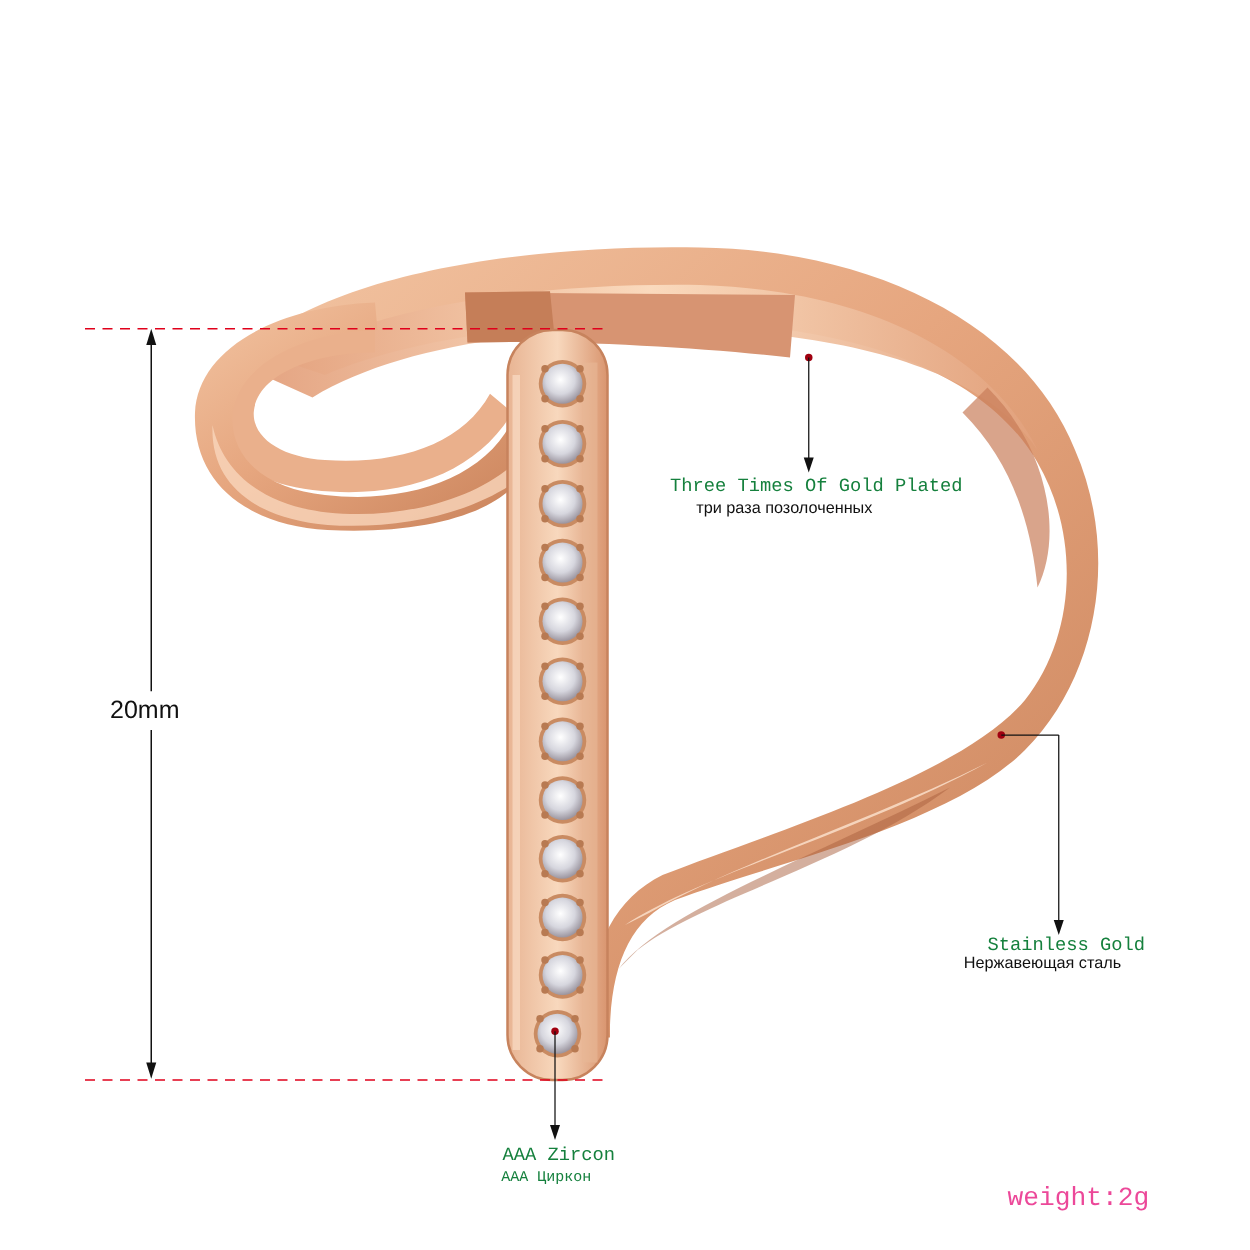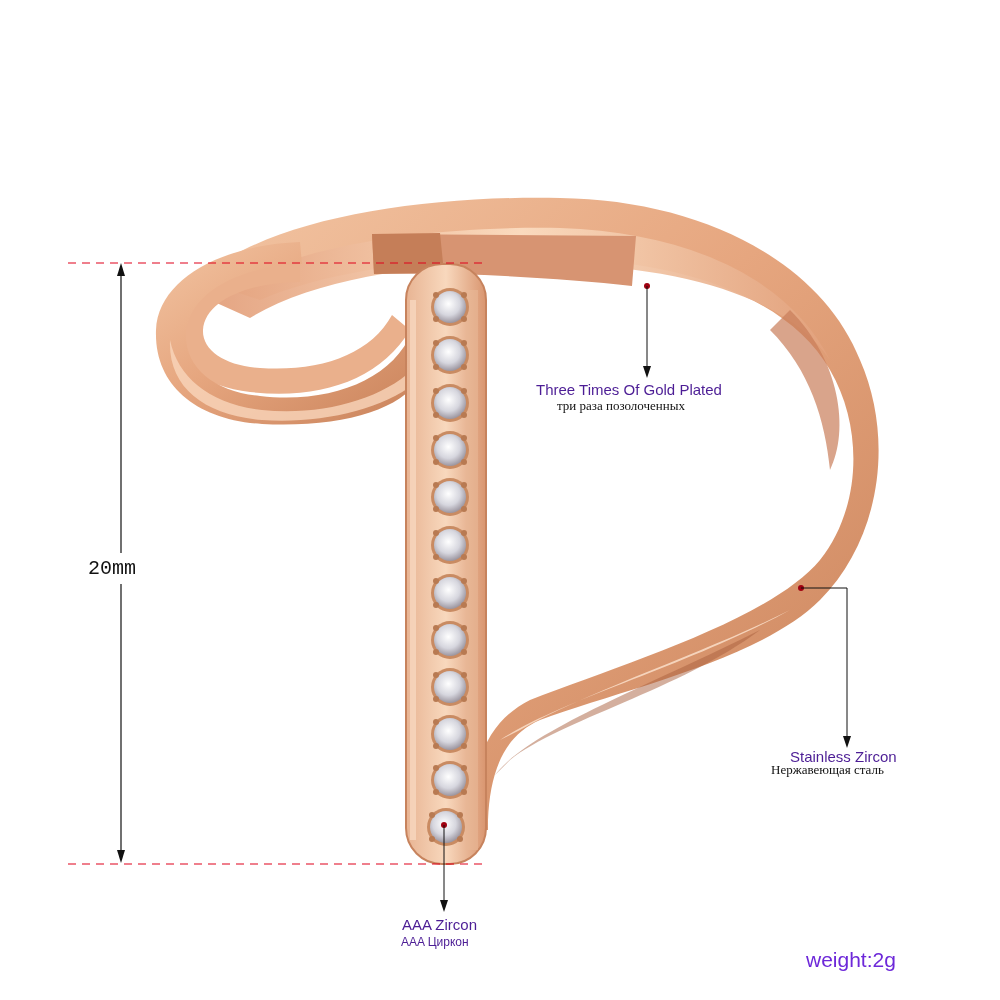--- a/index.html
+++ b/index.html
@@ -3,34 +3,34 @@
   <meta charset="utf-8">
   <style>
     html, body { margin: 0; padding: 0; }
     body {
       width: 1000px; height: 1000px; background: #ffffff;
       position: relative; overflow: hidden;
       font-family: "Liberation Serif", serif;
     }
     .canvas { position: absolute; left: 0; top: 0; width: 1000px; height: 1000px; }
     .label-en {
+      position: absolute; font-family: Liberation Mono, monospace;
+      font-size: 15px; color: #15803d; white-space: nowrap; line-height: 16px;
+    }
+    .label-ru {
       position: absolute; font-family: Liberation Sans, sans-serif;
-      font-size: 15px; color: #4c1d95; white-space: nowrap; line-height: 16px;
-    }
-    .label-ru {
-      position: absolute; font-family: Liberation Serif, serif;
       font-size: 13px; color: #111; white-space: nowrap; line-height: 14px;
     }
     .dim-label {
+      position: absolute; font-family: Liberation Sans, sans-serif;
+      font-size: 20px; color: #111; background: #fff; padding: 4px 0;
+    }
+    .weight {
       position: absolute; font-family: Liberation Mono, monospace;
-      font-size: 20px; color: #111; background: #fff; padding: 4px 0;
-    }
-    .weight {
-      position: absolute; font-family: Liberation Sans, sans-serif;
-      font-size: 21px; color: #6d28d9;
+      font-size: 21px; color: #ec4899;
     }
   </style>
 </head>
 <body>
 
 <svg class="canvas" viewBox="0 0 1000 1000" xmlns="http://www.w3.org/2000/svg">
   <defs>
     <linearGradient id="bandOuter" x1="0" y1="0" x2="1" y2="1">
       <stop offset="0" stop-color="#f2c4a2"></stop>
       <stop offset="0.45" stop-color="#e6a67f"></stop>
@@ -212,19 +212,19 @@
     <line x1="444" y1="825" x2="444" y2="906" stroke="#111" stroke-width="1"></line>
     <polygon points="444,912 440,900 448,900" fill="#111"></polygon>
   </g>
 </svg>
 
 <div class="dim-label" style="left:88px; top:553px;">20mm</div>
 
 <div class="label-en" style="left:536px; top:382px;">Three Times Of Gold Plated</div>
 <div class="label-ru" style="left:557px; top:399px;">три раза позолоченных</div>
 
-<div class="label-en" style="left:790px; top:749px;">Stainless Zircon</div>
+<div class="label-en" style="left:790px; top:749px;">Stainless Gold</div>
 <div class="label-ru" style="left:771px; top:763px;">Нержавеющая сталь</div>
 
 <div class="label-en" style="left:402px; top:917px;">AAA Zircon</div>
 <div class="label-en" style="left:401px; top:934px; font-size:12px;">AAA Циркон</div>
 
 <div class="weight" style="left:806px; top:948px;">weight:2g</div>
 
 </body></html>

